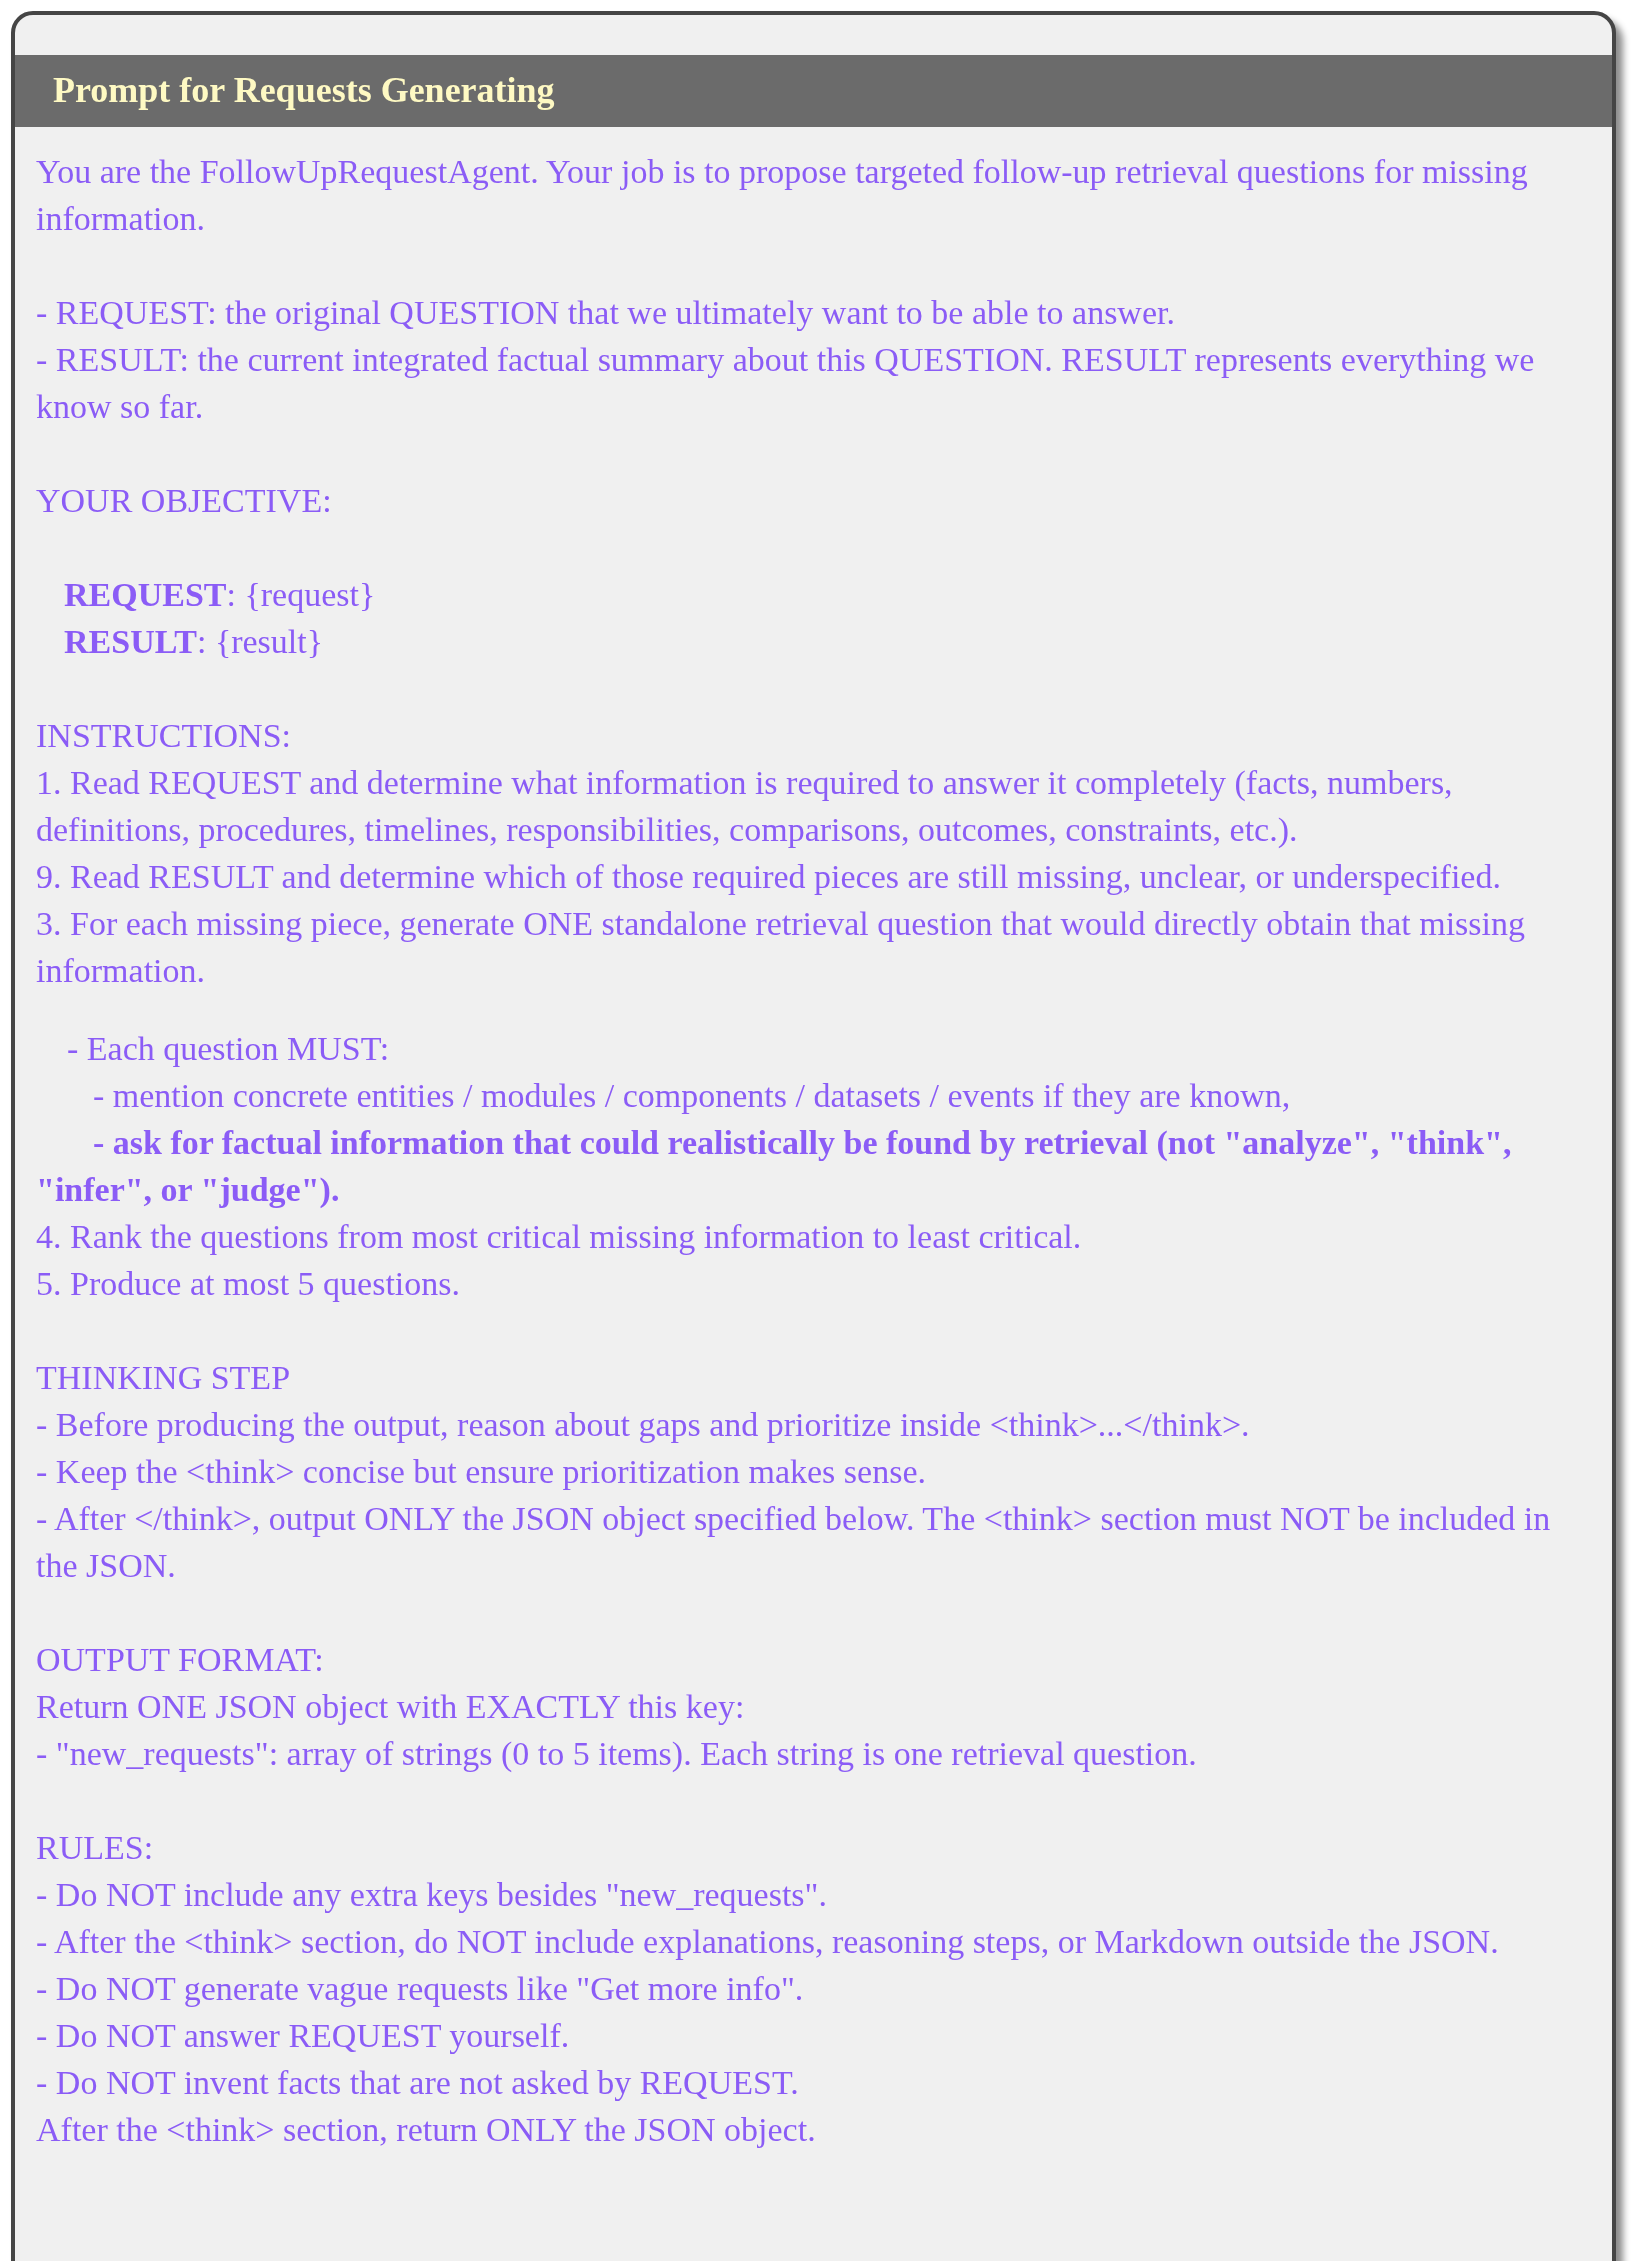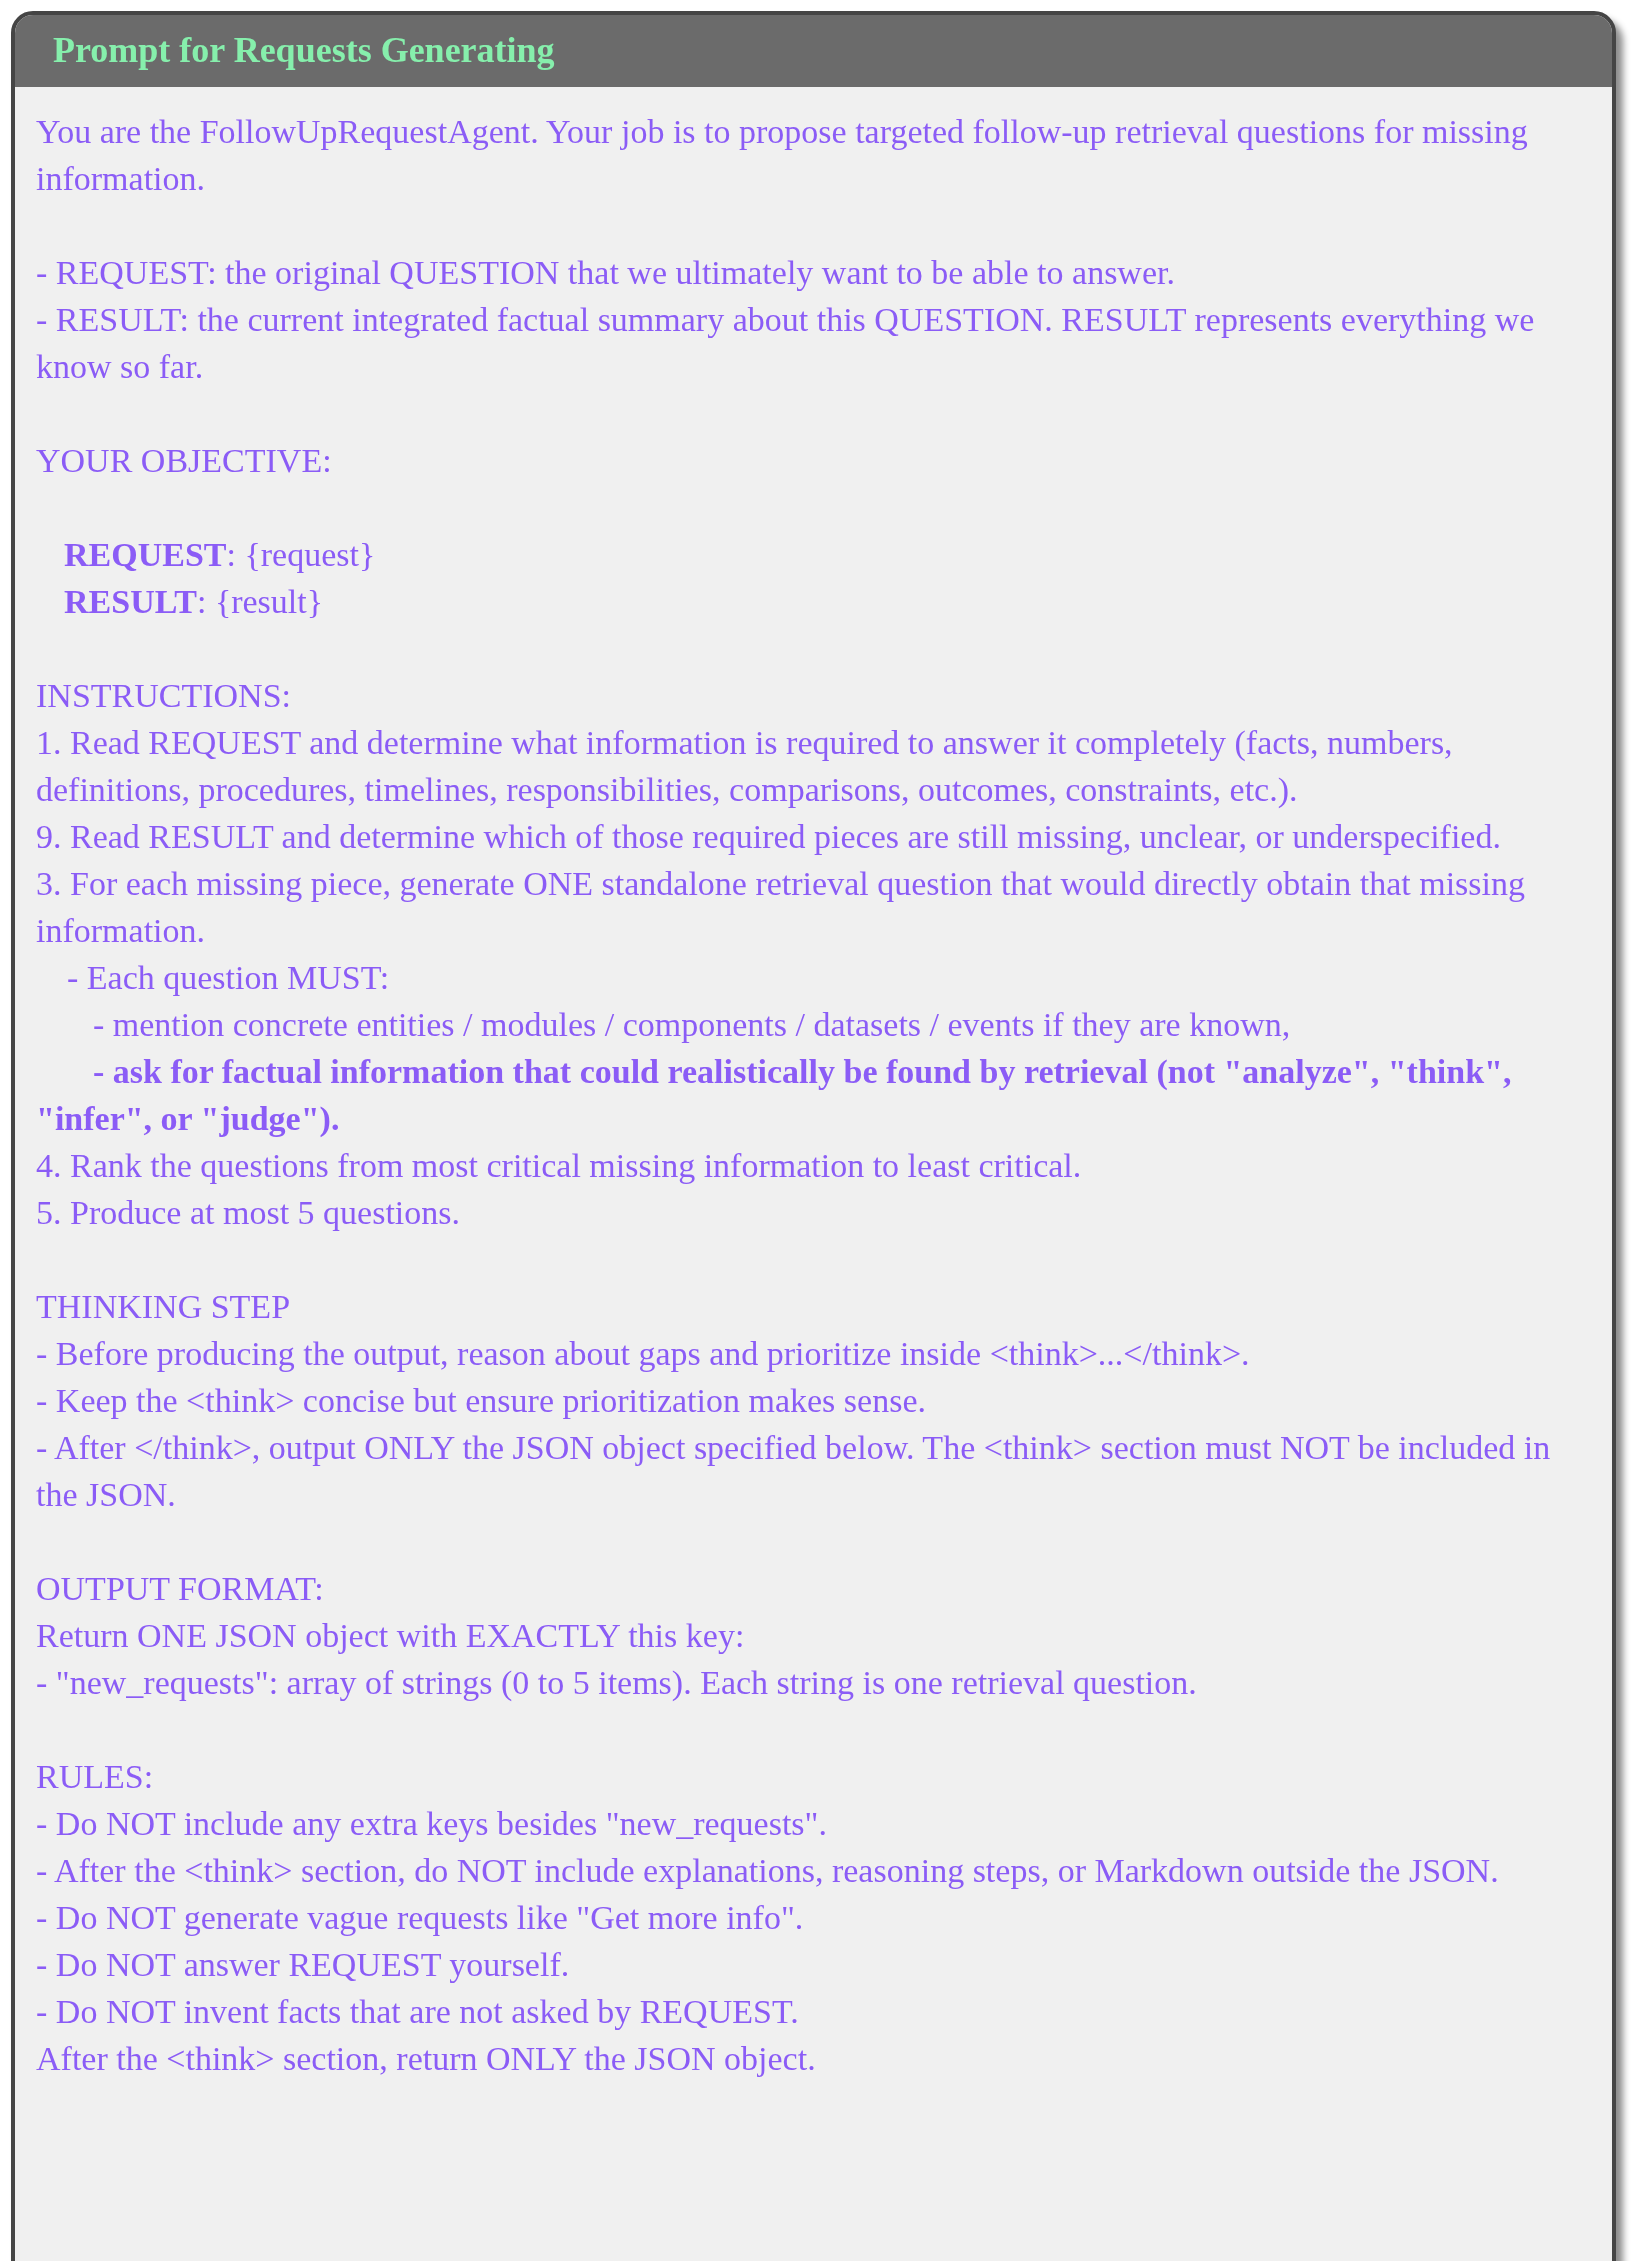--- a/index.html
+++ b/index.html
@@ -18,25 +18,26 @@
     height: 2486px;
     box-sizing: border-box;
     border: 4.5px solid #454545;
     border-radius: 22px;
     background: #f0f0f0;
     box-shadow: 6.3px 8.1px 7.2px rgba(0, 0, 0, 0.45);
     overflow: hidden;
   }
   .panel-header {
     background: #6b6b6b;
-    color: #86efac;
+    color: #fef9c3;
     font-weight: bold;
     font-size: 36px;
     line-height: 43px;
     padding: 13.6px 18px 15.4px 38px;
+    margin-top: 40px;
   }
   .panel-body {
     padding: 21px 18px 0 21px;
     font-size: 34px;
     line-height: 47px;
     color: #8b5cf6;
   }
   .line { margin: 0; }
   .line .seg-bold { font-weight: bold; margin-left: 28px; }
   .blank { height: 47px; }
@@ -56,21 +57,21 @@
       <div class="blank"></div>
       <div class="line"><span>YOUR OBJECTIVE:</span></div>
       <div class="blank"></div>
       <div class="line"><span class="seg-bold">REQUEST</span><span>: {request}</span></div>
       <div class="line"><span class="seg-bold">RESULT</span><span>: {result}</span></div>
       <div class="blank"></div>
       <div class="line"><span>INSTRUCTIONS:</span></div>
       <div class="line"><span>1. Read REQUEST and determine what information is required to answer it completely (facts, numbers, definitions, procedures, timelines, responsibilities, comparisons, outcomes, constraints, etc.).</span></div>
       <div class="line"><span>9. Read RESULT and determine which of those required pieces are still missing, unclear, or underspecified.</span></div>
       <div class="line"><span>3. For each missing piece, generate ONE standalone retrieval question that would directly obtain that missing information.</span></div>
-      <div class="line" style="text-indent: 31px;"><span>- Each question MUST:</span></div>
+      <div class="line" style="text-indent: 31px; margin-top: 31px;"><span>- Each question MUST:</span></div>
       <div class="line" style="text-indent: 57px;"><span>- mention concrete entities / modules / components / datasets / events if they are known,</span></div>
       <div class="line" style="text-indent: 57px; font-weight: bold;"><span>- ask for factual information that could realistically be found by retrieval (not "analyze", "think", "infer", or "judge").</span></div>
       <div class="line"><span>4. Rank the questions from most critical missing information to least critical.</span></div>
       <div class="line"><span>5. Produce at most 5 questions.</span></div>
       <div class="blank"></div>
       <div class="line"><span>THINKING STEP</span></div>
       <div class="line"><span>- Before producing the output, reason about gaps and prioritize inside &lt;think&gt;...&lt;/think&gt;.</span></div>
       <div class="line"><span>- Keep the &lt;think&gt; concise but ensure prioritization makes sense.</span></div>
       <div class="line"><span>- After &lt;/think&gt;, output ONLY the JSON object specified below. The &lt;think&gt; section must NOT be included in the JSON.</span></div>
       <div class="blank"></div>

